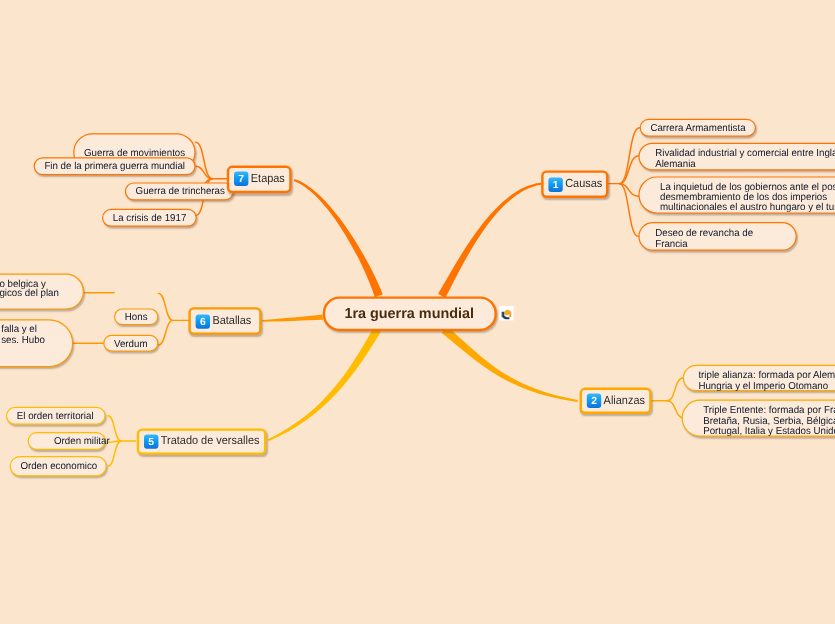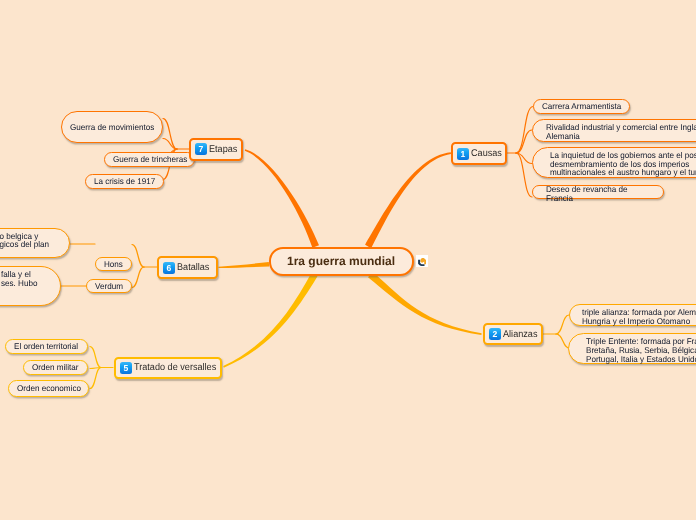--- a/index.html
+++ b/index.html
@@ -77,20 +77,23 @@
       <g stroke="#ff9800">
         <path d="M 95.0 244.0 L 70.0 244.0"></path>
         <path d="M 86.0 286.0 L 61.0 286.0"></path>
       </g>
     </g>
   </svg>
 
   <div class="node leaf" style="left:61px;top:111px;width:102px;height:32px;padding:0 7.9px;border-color:#ff7400;">
     <span class="tw">Guerra de movimientos</span>
   </div>
+  <div class="node leaf" style="left:28px;top:131px;width:135px;height:14.5px;padding:0 7.9px;border-color:#ff7400;">
+    <span class="tw">Fin de la primera guerra mundial</span>
+  </div>
   <div class="node leaf" style="left:72px;top:152px;width:91px;height:14.5px;padding:0 7.9px;border-color:#ff7400;margin-left:32px;">
     <span class="tw">Guerra de trincheras</span>
   </div>
   <div class="node leaf" style="left:84.5px;top:174px;width:78.5px;height:14.5px;padding:0 7.9px;border-color:#ff7400;">
     <span class="tw">La crisis de 1917</span>
   </div>
   <div class="node branch" style="left:189px;top:138px;width:54px;height:22.6px;border-color:#ff7400;">
     <span class="numico">7</span>
     <span class="tw">Etapas</span>
   </div>
@@ -117,21 +120,21 @@
     <span class="tw">Verdum</span>
   </div>
   <div class="node branch" style="left:157px;top:256px;width:60.5px;height:23px;border-color:#ff9800;">
     <span class="numico">6</span>
     <span class="tw">Batallas</span>
   </div>
 
   <div class="node leaf" style="left:5px;top:339px;width:83px;height:14.5px;padding:0 7.9px;border-color:#ffbc00;">
     <span class="tw">El orden territorial</span>
   </div>
-  <div class="node leaf" style="left:23px;top:360px;width:65px;height:14.5px;padding:0 8px;border-color:#ffbc00;">
+  <div class="node leaf" style="left:23px;top:360px;width:65px;height:14.5px;padding:0 21px;border-color:#ffbc00;">
     <span class="tw">Orden militar</span>
   </div>
   <div class="node leaf" style="left:8px;top:380px;width:81px;height:17px;padding:0 7.9px;border-color:#ffbc00;">
     <span class="tw">Orden economico</span>
   </div>
   <div class="node branch" style="left:114px;top:357px;width:108px;height:21.5px;border-color:#ffbc00;">
     <span class="numico">5</span>
     <span class="tw">Tratado de versalles</span>
   </div>
 
@@ -148,21 +151,21 @@
       <span class="tw">Alemania</span>
     </span>
   </div>
   <div class="node leaf" style="left:532px;top:147px;width:210px;height:31px;padding:0 17.0px;border-color:#ff7400;">
     <span class="txt">
       <span class="tw">La inquietud de los gobiernos ante el posible</span>
       <span class="tw">desmembramiento de los dos imperios</span>
       <span class="tw">multinacionales el austro hungaro y el turco</span>
     </span>
   </div>
-  <div class="node leaf" style="left:532px;top:185px;width:132px;height:14px;padding:0 12.6px;border-color:#ff7400;">
+  <div class="node leaf" style="left:532px;top:185px;width:132px;height:24px;padding:0 12.6px;border-color:#ff7400;">
     <span class="txt">
       <span class="tw">Deseo de revancha de</span>
       <span class="tw">Francia</span>
     </span>
   </div>
 
   <div class="node branch" style="left:483px;top:323px;width:60px;height:22px;border-color:#ffa800;">
     <span class="numico">2</span>
     <span class="tw">Alianzas</span>
   </div>

